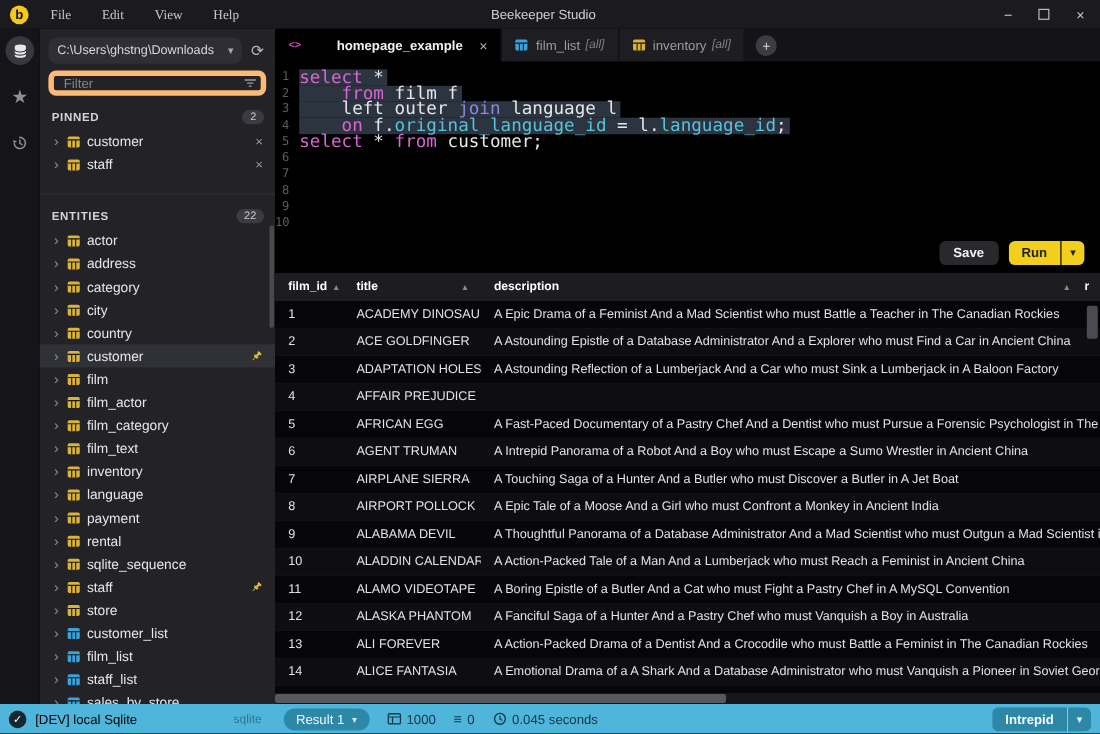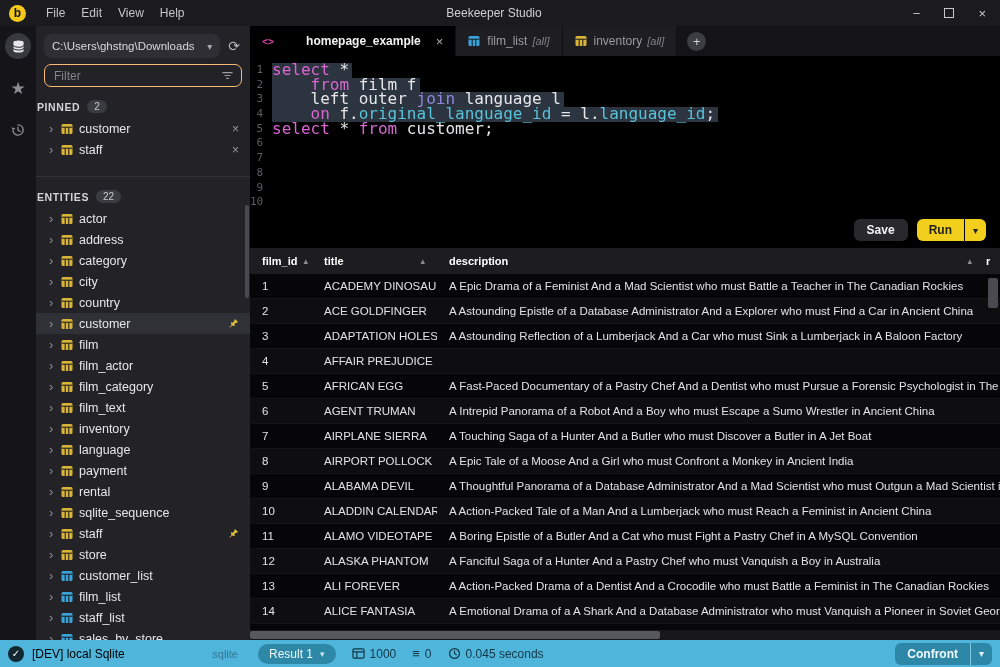--- a/index.html
+++ b/index.html
@@ -5,21 +5,21 @@
   * { margin:0; padding:0; box-sizing:border-box; }
   html,body { background:#000; }
   body { font-family:"Liberation Sans", sans-serif; }
   .app { position:relative; width:1000px; height:667px; overflow:hidden; background:#000; }
 
   
   .titlebar { position:absolute; left:0; top:0; width:100%; height:26px; background:#1b1b1f;
               display:flex; align-items:center; z-index:30; }
   .logo { width:17px; height:17px; margin-left:9px; border-radius:50%; background:#f4c81c;
           color:#141414; font-weight:bold; font-size:12px; display:flex; align-items:center; justify-content:center; }
-  .menus { display:flex; gap:16px; margin-left:20px; }
+  .menus { display:flex; gap:28px; margin-left:20px;font-family:Liberation Serif, serif; }
   .menus span { font-size:12px; color:#c6c6cb; cursor:default; }
   .apptitle { position:absolute; left:0; right:12px; text-align:center; font-size:12px; color:#cfcfd4; pointer-events:none; }
   .wincontrols { margin-left:auto; display:flex; align-items:center; gap:24px; margin-right:14px; z-index:2; }
   .wincontrols .wc { color:#c9c9cd; font-size:13px; line-height:1; }
   .wc-max { width:10px; height:10px; border:1.4px solid #c9c9cd; }
 
   
   .rail { position:absolute; left:0; top:26px; bottom:27px; width:36px; background:#151519;
           display:flex; flex-direction:column; align-items:center; padding-top:7px; gap:16px; z-index:20; }
   .rail-btn { width:26px; height:26px; border-radius:50%; display:flex; align-items:center; justify-content:center; }
@@ -28,25 +28,25 @@
 
   
   .sidebar { position:absolute; left:36px; top:26px; bottom:27px; width:214px; background:#222227; overflow:hidden; z-index:10; }
   .conn-row { display:flex; align-items:center; margin:8px 8px 0 8px; }
   .conn-select { flex:1; height:24px; background:#2e2e34; border-radius:8px; display:flex; align-items:center;
                  padding:0 8px; min-width:0; }
   .conn-path { flex:1; font-size:11.5px; color:#d8d8da; white-space:nowrap; overflow:hidden; }
   .conn-caret { color:#a7a7ad; font-size:10px; margin-left:4px; }
   .conn-refresh { color:#b8b8bc; font-size:14px; margin-left:8px; margin-right:2px; }
   .filter-row { position:relative; margin:6px 8px 0 8px; }
-  .filter-input { width:100%; height:23px; background:transparent; border:1px solid #fdba74; border-radius:7px;
+  .filter-input { width:100%; height:23px; background:transparent; border:5px solid #fdba74; border-radius:7px;
                   color:#ddd; font-size:12px; padding:0 26px 0 9px; outline:none; font-family:"Liberation Sans",sans-serif; }
   .filter-input::placeholder { color:#85858b; }
   .filter-ic { position:absolute; right:8px; top:5px; }
-  .sec-head { display:flex; align-items:center; gap:7px; margin:13px 10px 5px 1px; }
+  .sec-head { display:flex; align-items:center; gap:7px; margin:13px 10px 5px 11px;justify-content:space-between; }
   .sec-title { font-size:10.5px; font-weight:bold; letter-spacing:.6px; color:#d3d3d8; }
   .badge { background:#3b3b42; color:#c9c9ce; font-size:10px; border-radius:9px; padding:1px 7px; }
   .slist { list-style:none; }
   .sitem { height:21px; display:flex; align-items:center; padding-left:13px; }
   .sitem.hl { background:#303037; }
   .chev { color:#8e8e94; font-size:13px; line-height:1; width:12px; }
   .sitem .name { font-size:12.5px; color:#e6e6ea; margin-left:6px; }
   .sitem .sp { flex:1; }
   .sitem .x { color:#9a9aa0; font-size:12px; margin-right:11px; }
   .sitem .pinwrap { margin-right:11px; display:flex; }
@@ -622,18 +622,18 @@
     </div>
     <div class="sb-stat">
       <svg width="13" height="13" viewBox="0 0 14 14">
         <circle cx="7" cy="7" r="5.3" fill="none" stroke="#123745" stroke-width="1.3"></circle>
         <path d="M7 4.2V7l2 1.3" fill="none" stroke="#123745" stroke-width="1.2" stroke-linecap="round"></path>
       </svg>
       <span>0.045 seconds</span>
     </div>
     <div class="sb-spacer"></div>
     <div class="btn-dl">
-      <span class="dmain">Confront</span>
+      <span class="dmain">Intrepid</span>
       <span class="dsep"></span>
       <span class="dcaret">▾</span>
     </div>
   </div>
 </div>
 
 </body></html>

